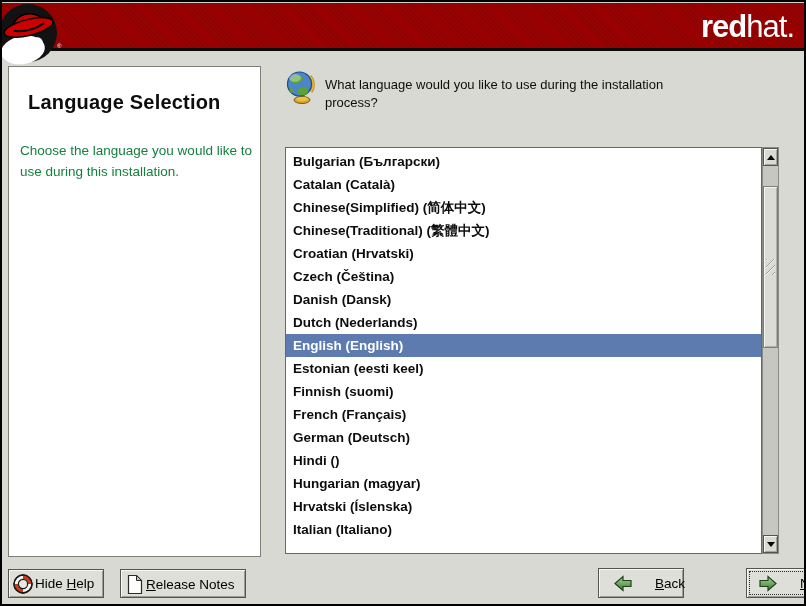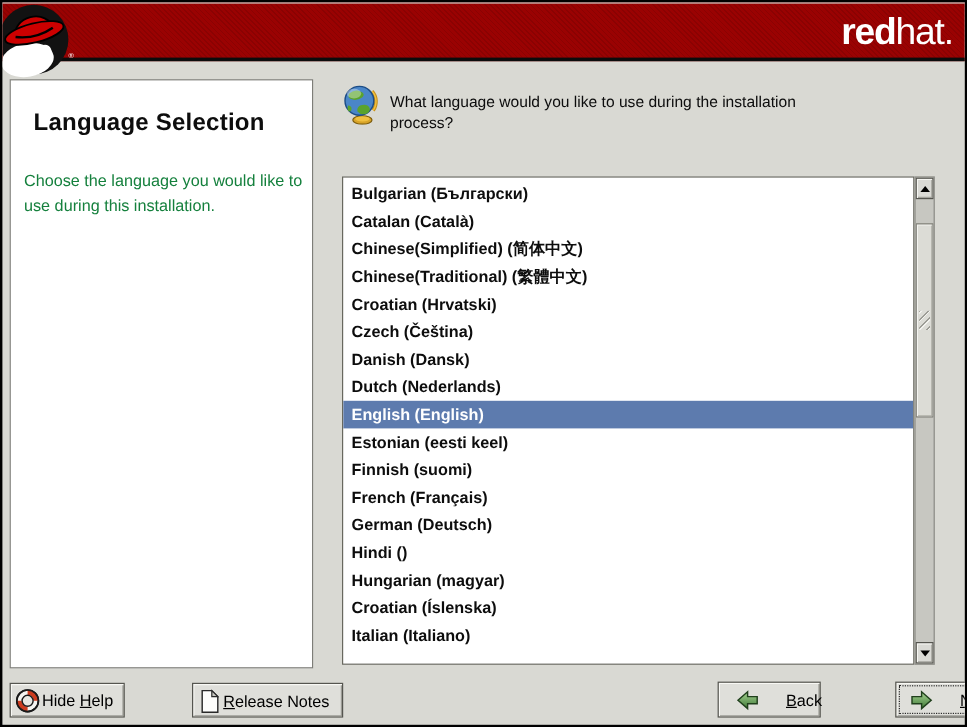--- a/index.html
+++ b/index.html
@@ -75,21 +75,21 @@
 
   
   .btn {
     position:absolute; height:29px; background:#dfdfda;
     border:1px solid #55554f;
     box-shadow:inset 1px 1px 0 #f8f8f4, inset -1px -1px 0 #9c9c95;
     display:flex; align-items:center; font-size:13.5px; color:#000; cursor:default;
   }
   .btn .mn { text-decoration:underline; }
   .btn-hide-help    { left:6px;   top:567px; padding:0 9px 0 3px; gap:1px; }
-  .btn-release      { left:118px; top:567px; padding:1px 10px 0 5px; gap:2px;margin-left:40px; }
+  .btn-release      { left:118px; top:567px; padding:1px 10px 0 5px; gap:2px; }
   .btn-back         { left:596px; top:566px; width:86px; height:30px; padding:0 0 0 14px; gap:22px; }
   .btn-next         { left:711px; top:566px; width:86px; height:30px; padding:0 0 0 11px; gap:22px;
                       outline:1px dotted #2c2c2c; outline-offset:-4px;margin-left:33px; }
   .btn svg { flex:0 0 auto; }
 </style>
 </head>
 <body>
 
 <div class="window">
 
@@ -137,21 +137,21 @@
     <div class="row">Czech (Čeština)</div>
     <div class="row">Danish (Dansk)</div>
     <div class="row">Dutch (Nederlands)</div>
     <div class="row selected">English (English)</div>
     <div class="row">Estonian (eesti keel)</div>
     <div class="row">Finnish (suomi)</div>
     <div class="row">French (Français)</div>
     <div class="row">German (Deutsch)</div>
     <div class="row">Hindi ()</div>
     <div class="row">Hungarian (magyar)</div>
-    <div class="row">Croatian (Íslenska)</div>
+    <div class="row">Hrvatski (Íslenska)</div>
     <div class="row">Italian (Italiano)</div>
   </div>
 
   <div class="scrollbar">
     <div class="sb-btn up">
         <span class="tri-up"></span>
       </div>
     <div class="sb-thumb"></div>
     <div class="sb-btn down">
         <span class="tri-down"></span>

